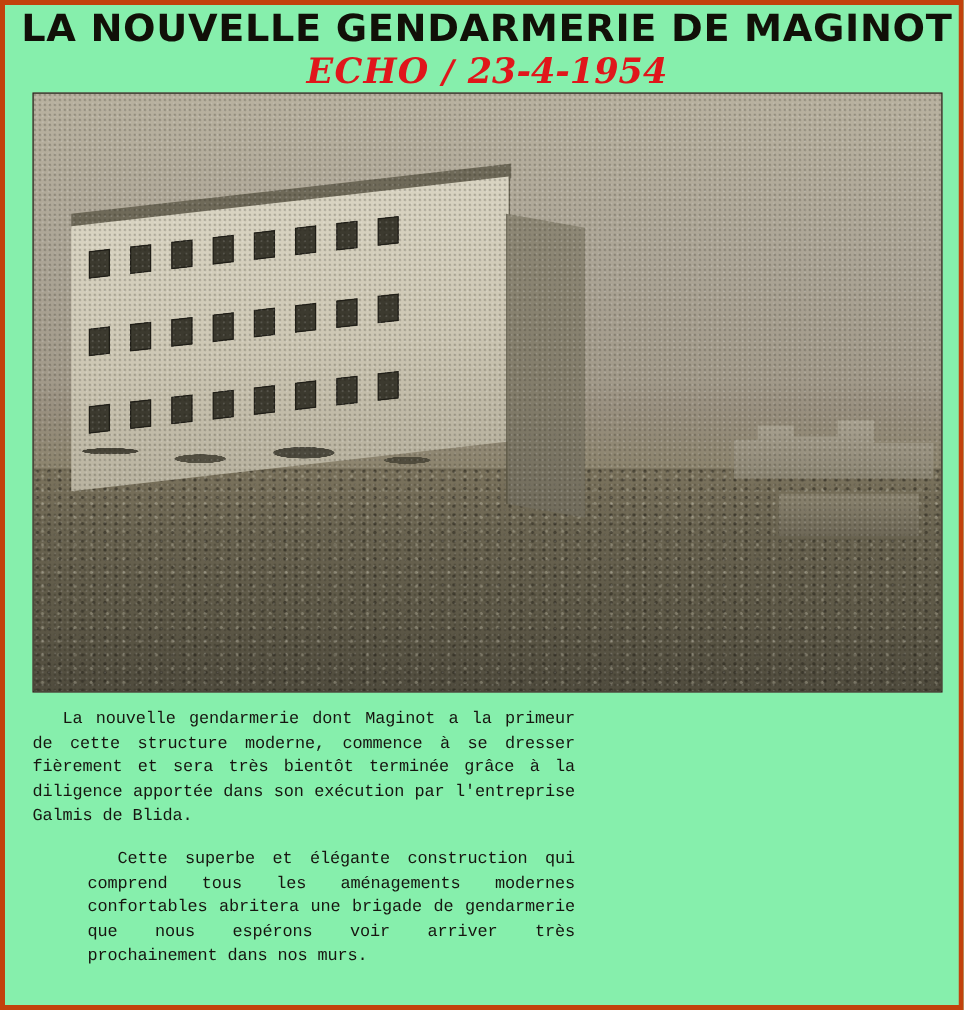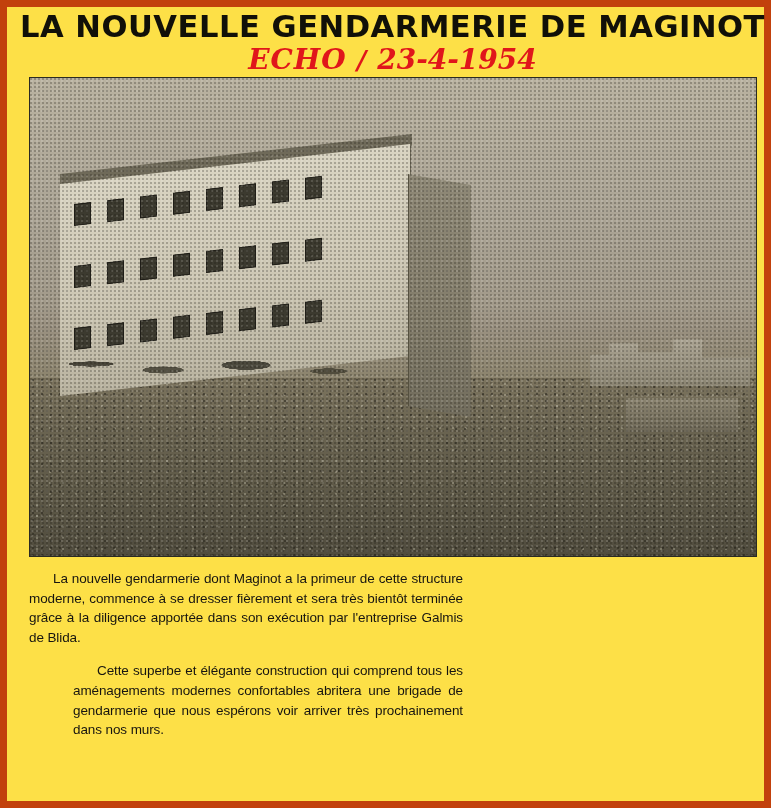--- a/index.html
+++ b/index.html
@@ -10,23 +10,23 @@
   body {
     width: 771px;
     height: 808px;
     font-family: "DejaVu Sans Mono", monospace;
     overflow: hidden;
   }
   .page {
     position: relative;
     width: 771px;
     height: 808px;
-    background: #fde047;
+    background: #86efac;
     box-sizing: border-box;
-    border: 7px solid #c2410c;
+    border: 4px solid #c2410c;
   }
 
   
   .headline {
     position: absolute;
     top: 2px;
     left: 0;
     width: 771px;
     text-align: center;
     font-family: "DejaVu Sans", sans-serif;
@@ -212,21 +212,21 @@
     height: 2px;
     background: rgba(60,56,44,0.45);
   }
 
   
   .caption {
     position: absolute;
     left: 22px;
     top: 562px;
     width: 434px;
-    font-family: Liberation Sans, sans-serif;
+    font-family: Liberation Mono, monospace;
     font-size: 13.5px;
     line-height: 19.6px;
     color: #171510;
     text-align: justify;
     letter-spacing: -0.1px;
   }
   .caption p {
     margin: 0 0 14px 0;
     text-indent: 24px;
   }

